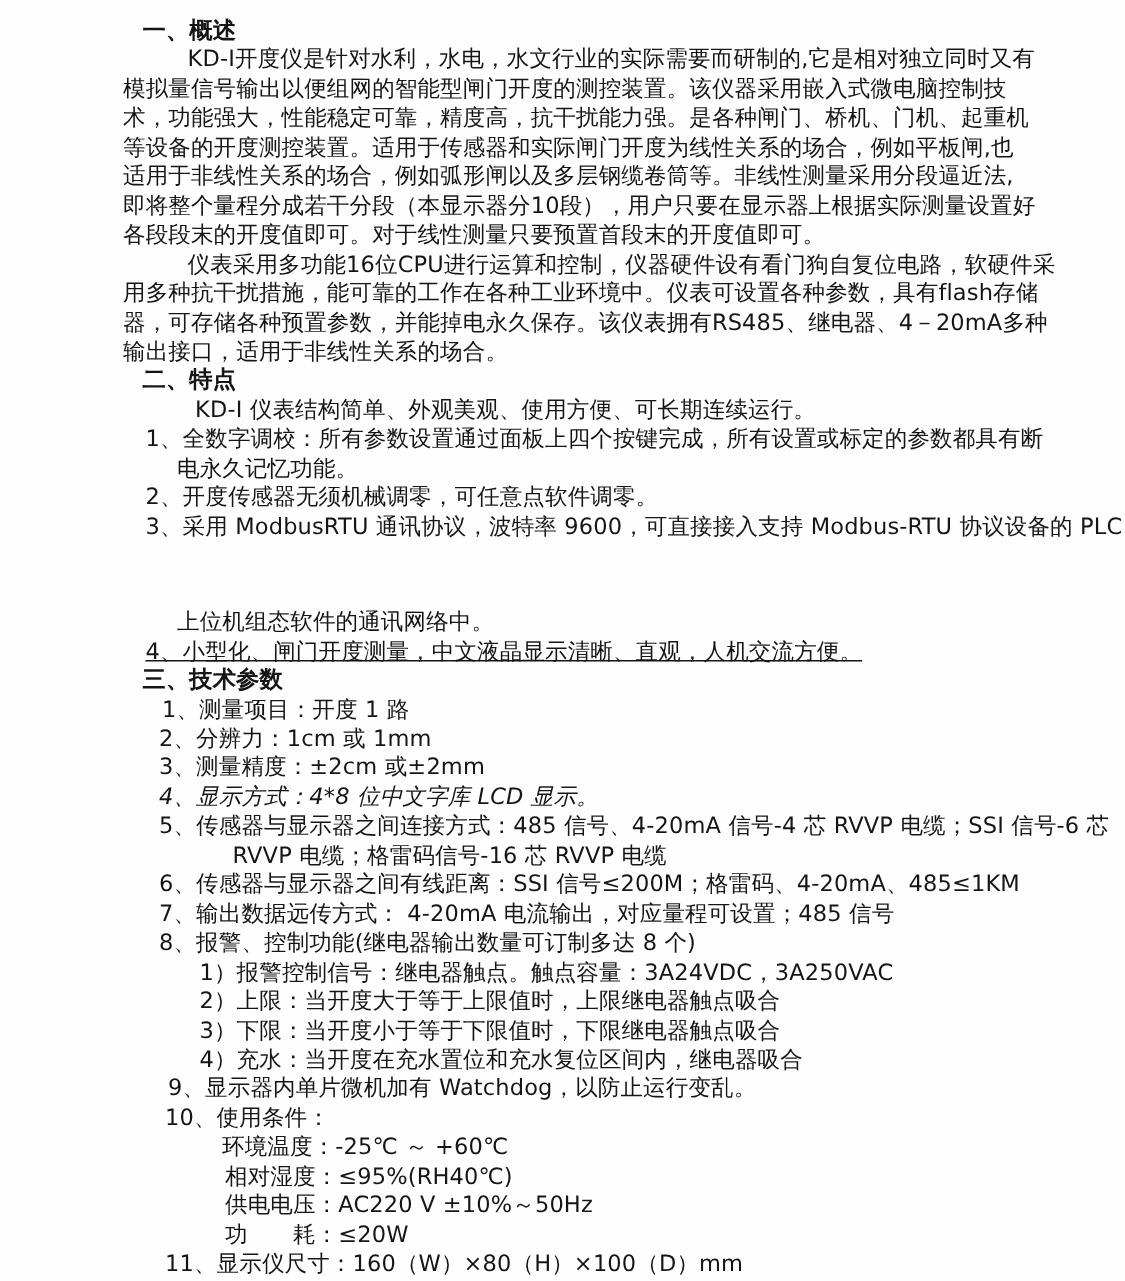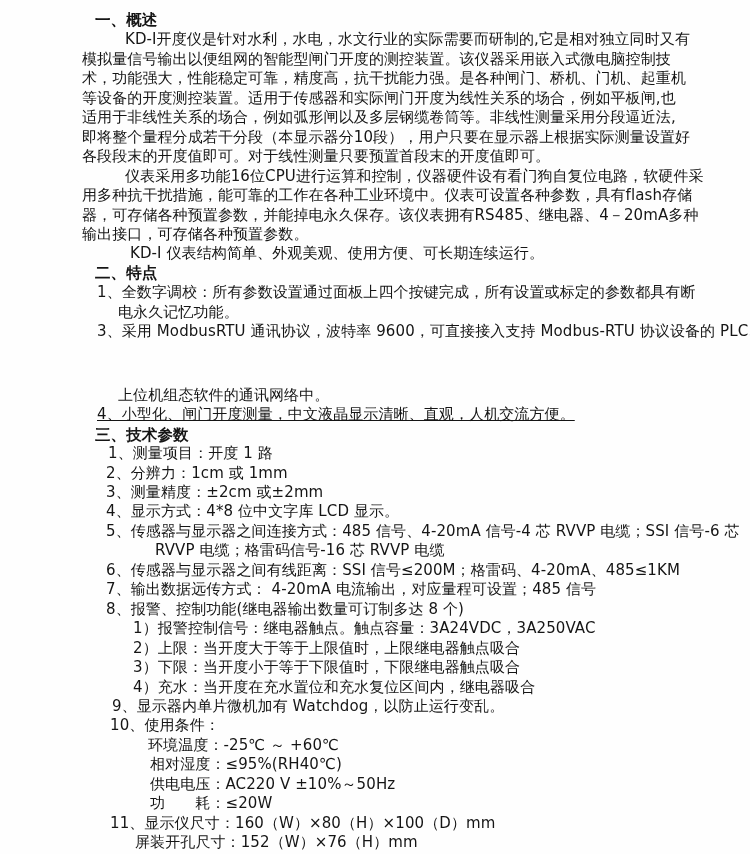--- a/index.html
+++ b/index.html
@@ -43,33 +43,34 @@
       <div class="line" style="padding-left: 43px;">KD-I开度仪是针对水利，水电，水文行业的实际需要而研制的,它是相对独立同时又有</div>
       <div class="line" style="padding-left: 0px;">模拟量信号输出以便组网的智能型闸门开度的测控装置。该仪器采用嵌入式微电脑控制技</div>
       <div class="line" style="padding-left: 0px;">术，功能强大，性能稳定可靠，精度高，抗干扰能力强。是各种闸门、桥机、门机、起重机</div>
       <div class="line" style="padding-left: 0px;">等设备的开度测控装置。适用于传感器和实际闸门开度为线性关系的场合，例如平板闸,也</div>
       <div class="line" style="padding-left: 0px;">适用于非线性关系的场合，例如弧形闸以及多层钢缆卷筒等。非线性测量采用分段逼近法,</div>
       <div class="line" style="padding-left: 0px;">即将整个量程分成若干分段（本显示器分10段），用户只要在显示器上根据实际测量设置好</div>
       <div class="line" style="padding-left: 0px;">各段段末的开度值即可。对于线性测量只要预置首段末的开度值即可。</div>
       <div class="line" style="padding-left: 43px;">仪表采用多功能16位CPU进行运算和控制，仪器硬件设有看门狗自复位电路，软硬件采</div>
       <div class="line" style="padding-left: 0px;">用多种抗干扰措施，能可靠的工作在各种工业环境中。仪表可设置各种参数，具有flash存储</div>
       <div class="line" style="padding-left: 0px;">器，可存储各种预置参数，并能掉电永久保存。该仪表拥有RS485、继电器、4－20mA多种</div>
-      <div class="line" style="padding-left: 0px;">输出接口，可存储各种预置参数。</div>
+      <div class="line" style="padding-left: 0px;">输出接口，适用于非线性关系的场合。</div>
+      <div class="line heading" style="padding-left: 13px;">二、特点</div>
       <div class="line" style="padding-left: 48px;">KD-I 仪表结构简单、外观美观、使用方便、可长期连续运行。</div>
-      <div class="line heading" style="padding-left: 13px;">二、特点</div>
       <div class="line" style="padding-left: 15px;">1、全数字调校：所有参数设置通过面板上四个按键完成，所有设置或标定的参数都具有断</div>
       <div class="line" style="padding-left: 36px;">电永久记忆功能。</div>
+      <div class="line" style="padding-left: 15px;">2、开度传感器无须机械调零，可任意点软件调零。</div>
       <div class="line" style="padding-left: 15px;">3、采用 ModbusRTU 通讯协议，波特率 9600，可直接接入支持 Modbus-RTU 协议设备的 PLC、</div>
       <div class="line" style="padding-left: 36px; margin-top: 44px;">上位机组态软件的通讯网络中。</div>
       <div class="line" style="padding-left: 15px; text-decoration: underline;">4、小型化、闸门开度测量，中文液晶显示清晰、直观，人机交流方便。</div>
       <div class="line heading" style="padding-left: 13px; font-family: Liberation Serif, serif;">三、技术参数</div>
       <div class="line" style="padding-left: 26px;">1、测量项目：开度 1 路</div>
       <div class="line" style="padding-left: 24px;">2、分辨力：1cm 或 1mm</div>
       <div class="line" style="padding-left: 24px;">3、测量精度：±2cm 或±2mm</div>
-      <div class="line" style="padding-left: 24px;">4、显示方式：4*8 位中文字库 LCD 显示。</div>
+      <div class="line" style="padding-left: 24px; font-style: italic;">4、显示方式：4*8 位中文字库 LCD 显示。</div>
       <div class="line" style="padding-left: 24px;">5、传感器与显示器之间连接方式：485 信号、4-20mA 信号-4 芯 RVVP 电缆；SSI 信号-6 芯</div>
       <div class="line" style="padding-left: 73px;">RVVP 电缆；格雷码信号-16 芯 RVVP 电缆</div>
       <div class="line" style="padding-left: 24px;">6、传感器与显示器之间有线距离：SSI 信号≤200M；格雷码、4-20mA、485≤1KM</div>
       <div class="line" style="padding-left: 24px;">7、输出数据远传方式： 4-20mA 电流输出，对应量程可设置；485 信号</div>
       <div class="line" style="padding-left: 24px;">8、报警、控制功能(继电器输出数量可订制多达 8 个)</div>
       <div class="line" style="padding-left: 51px;">1）报警控制信号：继电器触点。触点容量：3A24VDC，3A250VAC</div>
       <div class="line" style="padding-left: 51px;">2）上限：当开度大于等于上限值时，上限继电器触点吸合</div>
       <div class="line" style="padding-left: 51px;">3）下限：当开度小于等于下限值时，下限继电器触点吸合</div>
       <div class="line" style="padding-left: 51px;">4）充水：当开度在充水置位和充水复位区间内，继电器吸合</div>
       <div class="line" style="padding-left: 30px;">9、显示器内单片微机加有 Watchdog，以防止运行变乱。</div>

